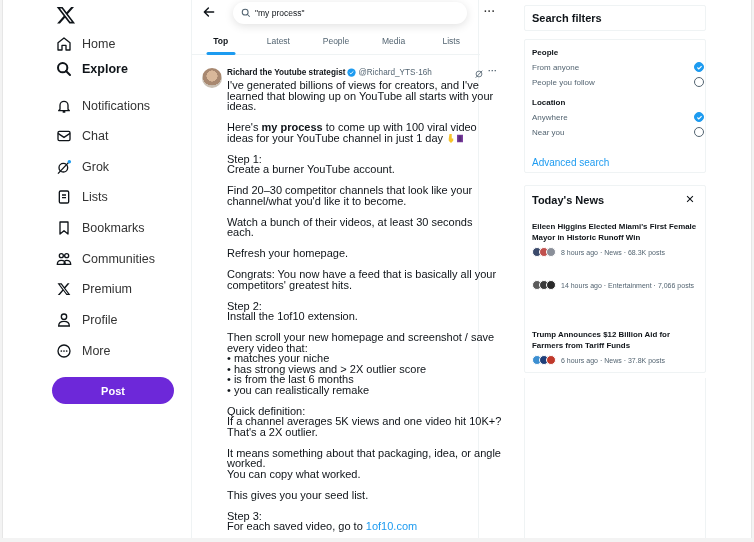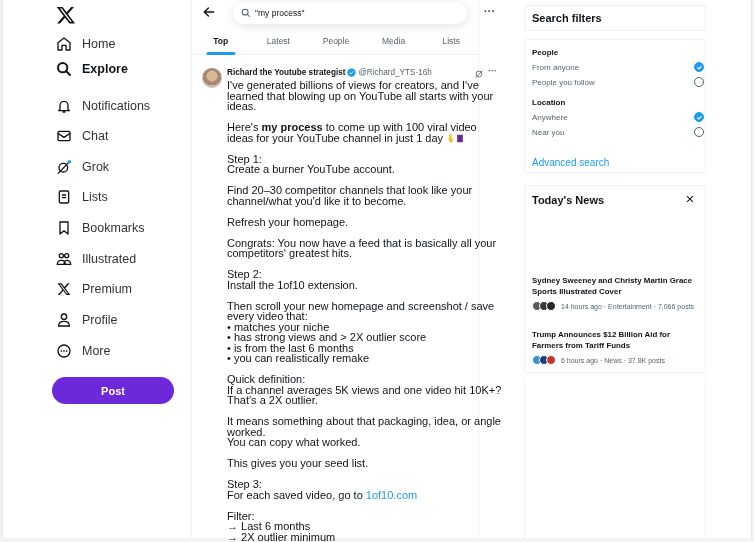--- a/index.html
+++ b/index.html
@@ -138,21 +138,21 @@
       <span class="lbl">Bookmarks</span>
     </div>
     <div class="nav-item" style="top:247px">
       <span class="ico">
           <svg width="16" height="16" viewBox="0 0 24 24">
             <circle cx="8" cy="7" r="3" fill="none" stroke="#0f1419" stroke-width="2"></circle>
             <circle cx="16" cy="7" r="3" fill="none" stroke="#0f1419" stroke-width="2"></circle>
             <path d="M2 20c0-4 3-6 6-6s6 2 6 6zM12 20c0-4 2-6 4-6 3 0 6 2 6 6z" fill="none" stroke="#0f1419" stroke-width="2"></path>
           </svg>
         </span>
-      <span class="lbl">Illustrated</span>
+      <span class="lbl">Communities</span>
     </div>
     <div class="nav-item" style="top:277px">
       <span class="ico">
           <svg width="14" height="14" viewBox="0 0 24 24">
             <path fill="#0f1419" d="M18.2 2.3h3.4l-7.4 8.4 8.7 11.5h-6.8l-5.3-7-6.1 7H1.3l7.9-9L.9 2.3h7l4.8 6.4 5.5-6.4zm-1.2 17.9h1.9L6.8 4.2H4.8z"></path>
           </svg>
         </span>
       <span class="lbl">Premium</span>
     </div>
     <div class="nav-item" style="top:308px">
@@ -222,20 +222,21 @@
         <p>I've generated billions of views for creators, and I've learned that blowing up on YouTube all starts with your ideas.</p>
         <p><span>Here's </span><b>my process</b><span> to come up with 100 viral video ideas for your YouTube channel in just 1 day</span>
           <svg class="emoji" viewBox="0 0 10 12">
               <path d="M3 0h3v6h2v3l-3 3-3-3V6z" fill="#f7c42b"></path>
             </svg><svg class="emoji" viewBox="0 0 10 12">
               <rect x="1" y="1" width="8" height="10" fill="#7b3fa0"></rect>
               <rect x="3" y="2" width="4" height="8" fill="#5a2b7a"></rect>
             </svg></p>
         <p><span>Step 1:</span><br><span>Create a burner YouTube account.</span></p>
         <p>Find 20–30 competitor channels that look like your channel/what you'd like it to become.</p>
+        <p>Watch a bunch of their videos, at least 30 seconds each.</p>
         <p>Refresh your homepage.</p>
         <p>Congrats: You now have a feed that is basically all your competitors' greatest hits.</p>
         <p><span>Step 2:</span><br><span>Install the 1of10 extension.</span></p>
         <p><span>Then scroll your new homepage and screenshot / save every video that:</span><br><span>• matches your niche</span><br><span>• has strong views and &gt; 2X outlier score</span><br><span>• is from the last 6 months</span><br><span>• you can realistically remake</span></p>
         <p><span>Quick definition:</span><br><span>If a channel averages 5K views and one video hit 10K+?</span><br><span>That's a 2X outlier.</span></p>
         <p><span>It means something about that packaging, idea, or angle worked.</span><br><span>You can copy what worked.</span></p>
         <p>This gives you your seed list.</p>
         <p><span>Step 3:</span><br><span>For each saved video, go to </span><span class="link">1of10.com</span></p>
         <p><span>Filter:</span><br><span>→ Last 6 months</span><br><span>→ 2X outlier minimum</span></p>
       </div>
@@ -275,23 +276,33 @@
       </div>
       <div class="adv">Advanced search</div>
     </div>
 
     <div class="card news">
       <div class="card-title">Today's News</div>
       <svg class="news-close" viewBox="0 0 24 24">
           <path d="M5 5l14 14M19 5 5 19" stroke="#0f1419" stroke-width="2.5"></path>
         </svg>
 
+      <div class="news-item" style="top:36px">
+        <div class="hl">Eileen Higgins Elected Miami's First Female Mayor in Historic Runoff Win</div>
+        <div class="news-meta">
+          <span class="faces">
+            <span class="face" style="background:#3b4a6b"></span>
+            <span class="face" style="background:#c0504d"></span>
+            <span class="face" style="background:#8a8f99"></span>
+          </span>
+          <span>8 hours ago · News · 68.3K posts</span>
+        </div>
+      </div>
 
       <div class="news-item" style="top:90px">
-        <div class="hl">Sydney Sweeney and Christy Martin Grace Sports Illustrated Cover</div>
         <div class="news-meta">
           <span class="faces">
             <span class="face" style="background:#5a5a5a"></span>
             <span class="face" style="background:#3a3a3a"></span>
             <span class="face" style="background:#2a2a2a"></span>
           </span>
           <span>14 hours ago · Entertainment · 7,066 posts</span>
         </div>
       </div>
 

